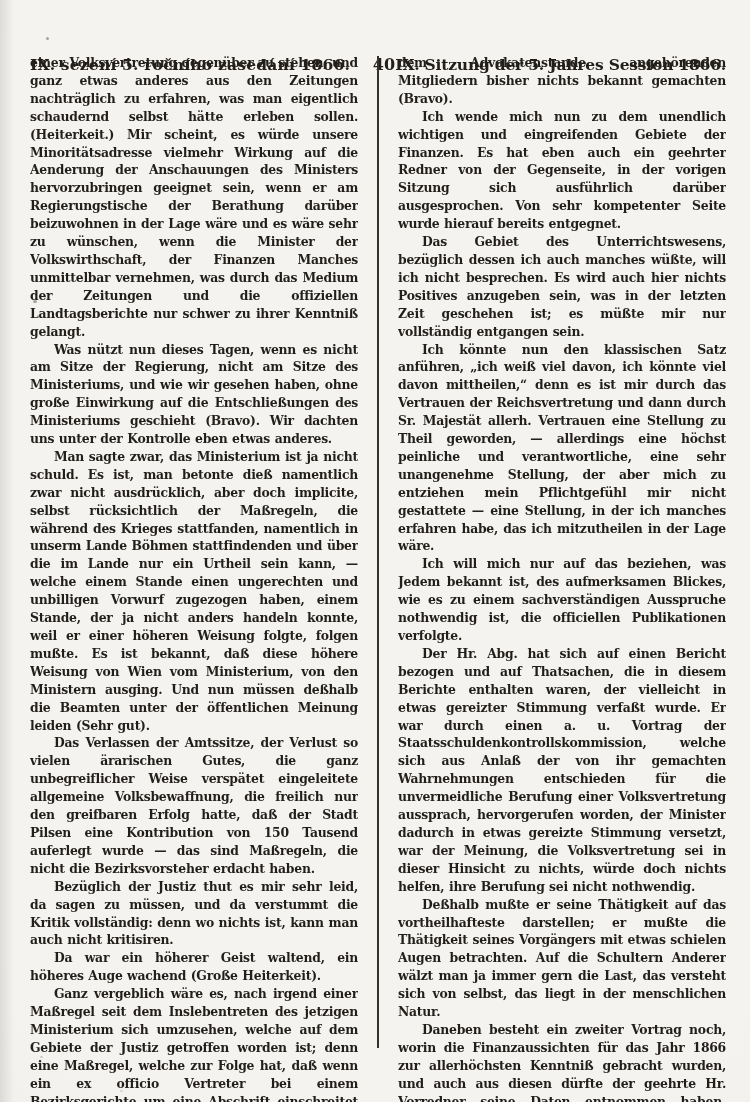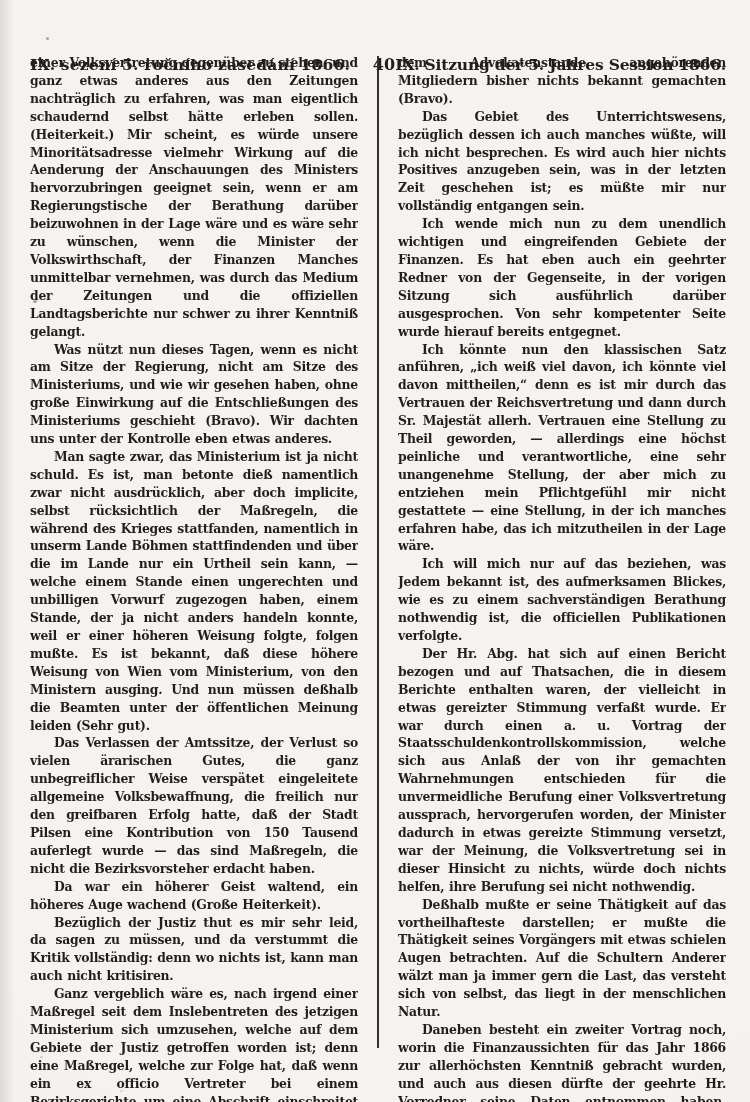--- a/index.html
+++ b/index.html
@@ -104,41 +104,41 @@
     <div class="col col-left">
 
         <p class="para">einer Volksvertretung gegenüber zu stehen, und ganz etwas anderes aus den Zeitungen nachträglich zu erfahren, was man eigentlich schaudernd selbst hätte erleben sollen. (Heiterkeit.) Mir scheint, es würde unsere Minoritätsadresse vielmehr Wirkung auf die Aenderung der Anschauungen des Ministers hervorzubringen geeignet sein, wenn er am Regierungstische der Berathung darüber beizuwohnen in der Lage wäre und es wäre sehr zu wünschen, wenn die Minister der Volkswirthschaft, der Finanzen Manches unmittelbar vernehmen, was durch das Medium der Zeitungen und die offiziellen Landtagsberichte nur schwer zu ihrer Kenntniß gelangt.</p>
 
         <p class="para indent">Was nützt nun dieses Tagen, wenn es nicht am Sitze der Regierung, nicht am Sitze des Ministeriums, und wie wir gesehen haben, ohne große Einwirkung auf die Entschließungen des Ministeriums geschieht (Bravo). Wir dachten uns unter der Kontrolle eben etwas anderes.</p>
 
         <p class="para indent">Man sagte zwar, das Ministerium ist ja nicht schuld. Es ist, man betonte dieß namentlich zwar nicht ausdrücklich, aber doch implicite, selbst rücksichtlich der Maßregeln, die während des Krieges stattfanden, namentlich in unserm Lande Böhmen stattfindenden und über die im Lande nur ein Urtheil sein kann, — welche einem Stande einen ungerechten und unbilligen Vorwurf zugezogen haben, einem Stande, der ja nicht anders handeln konnte, weil er einer höheren Weisung folgte, folgen mußte. Es ist bekannt, daß diese höhere Weisung von Wien vom Ministerium, von den Ministern ausging. Und nun müssen deßhalb die Beamten unter der öffentlichen Meinung leiden (Sehr gut).</p>
 
         <p class="para indent">Das Verlassen der Amtssitze, der Verlust so vielen ärarischen Gutes, die ganz unbegreiflicher Weise verspätet eingeleitete allgemeine Volksbewaffnung, die freilich nur den greifbaren Erfolg hatte, daß der Stadt Pilsen eine Kontribution von 150 Tausend auferlegt wurde — das sind Maßregeln, die nicht die Bezirksvorsteher erdacht haben.</p>
 
+        <p class="para indent">Bezüglich der Justiz thut es mir sehr leid, da sagen zu müssen, und da verstummt die Kritik vollständig: denn wo nichts ist, kann man auch nicht kritisiren.</p>
+
         <p class="para indent">Da war ein höherer Geist waltend, ein höheres Auge wachend (Große Heiterkeit).</p>
-
-        <p class="para indent">Bezüglich der Justiz thut es mir sehr leid, da sagen zu müssen, und da verstummt die Kritik vollständig: denn wo nichts ist, kann man auch nicht kritisiren.</p>
 
         <p class="para indent">Ganz vergeblich wäre es, nach irgend einer Maßregel seit dem Inslebentreten des jetzigen Ministerium sich umzusehen, welche auf dem Gebiete der Justiz getroffen worden ist; denn eine Maßregel, welche zur Folge hat, daß wenn ein ex officio Vertreter bei einem Bezirksgerichte um eine Abschrift einschreitet und die Bitte durch die Post einschickt, man ihm zurückschreibt, er solle vorläufig hiezu einen Bogen Papier durch die Post einschicken, dann werde man ihm die Abschrift senden; solche Maßregel werden weder den Finanzen, noch der Justiz viel Nutzen bringen.</p>
 
       </div>
 
     <div class="divider"></div>
 
     <div class="col col-right">
 
         <p class="para">dem Advokatenstande angehörenden Mitgliedern bisher nichts bekannt gemachten (Bravo).</p>
 
+        <p class="para indent">Ich wende mich nun zu dem unendlich wichtigen und eingreifenden Gebiete der Finanzen. Es hat eben auch ein geehrter Redner von der Gegenseite, in der vorigen Sitzung sich ausführlich darüber ausgesprochen. Von sehr kompetenter Seite wurde hierauf bereits entgegnet.</p>
+
         <p class="para indent">Das Gebiet des Unterrichtswesens, bezüglich dessen ich auch manches wüßte, will ich nicht besprechen. Es wird auch hier nichts Positives anzugeben sein, was in der letzten Zeit geschehen ist; es müßte mir nur vollständig entgangen sein.</p>
-
-        <p class="para indent">Ich wende mich nun zu dem unendlich wichtigen und eingreifenden Gebiete der Finanzen. Es hat eben auch ein geehrter Redner von der Gegenseite, in der vorigen Sitzung sich ausführlich darüber ausgesprochen. Von sehr kompetenter Seite wurde hierauf bereits entgegnet.</p>
 
         <p class="para indent">Ich könnte nun den klassischen Satz anführen, „ich weiß viel davon, ich könnte viel davon mittheilen,“ denn es ist mir durch das Vertrauen der Reichsvertretung und dann durch Sr. Majestät allerh. Vertrauen eine Stellung zu Theil geworden, — allerdings eine höchst peinliche und verantwortliche, eine sehr unangenehme Stellung, der aber mich zu entziehen mein Pflichtgefühl mir nicht gestattete — eine Stellung, in der ich manches erfahren habe, das ich mitzutheilen in der Lage wäre.</p>
 
-        <p class="para indent">Ich will mich nur auf das beziehen, was Jedem bekannt ist, des aufmerksamen Blickes, wie es zu einem sachverständigen Berathung nothwendig ist, die officiellen Publikationen verfolgte.</p>
+        <p class="para indent">Ich will mich nur auf das beziehen, was Jedem bekannt ist, des aufmerksamen Blickes, wie es zu einem sachverständigen Ausspruche nothwendig ist, die officiellen Publikationen verfolgte.</p>
 
         <p class="para indent">Der Hr. Abg. hat sich auf einen Bericht bezogen und auf Thatsachen, die in diesem Berichte enthalten waren, der vielleicht in etwas gereizter Stimmung verfaßt wurde. Er war durch einen a. u. Vortrag der Staatsschuldenkontrollskommission, welche sich aus Anlaß der von ihr gemachten Wahrnehmungen entschieden für die unvermeidliche Berufung einer Volksvertretung aussprach, hervorgerufen worden, der Minister dadurch in etwas gereizte Stimmung versetzt, war der Meinung, die Volksvertretung sei in dieser Hinsicht zu nichts, würde doch nichts helfen, ihre Berufung sei nicht nothwendig.</p>
 
         <p class="para indent">Deßhalb mußte er seine Thätigkeit auf das vortheilhafteste darstellen; er mußte die Thätigkeit seines Vorgängers mit etwas schielen Augen betrachten. Auf die Schultern Anderer wälzt man ja immer gern die Last, das versteht sich von selbst, das liegt in der menschlichen Natur.</p>
 
         <p class="para indent">Daneben besteht ein zweiter Vortrag noch, worin die Finanzaussichten für das Jahr 1866 zur allerhöchsten Kenntniß gebracht wurden, und auch aus diesen dürfte der geehrte Hr. Vorredner seine Daten entnommen haben. Eines aber hat er übersehen, denn gar bald nachdem das Ministerium in's Amt trat, ich kann nicht genau angeben, (Sie werden mir das wohl verzeihen) für welchen Monat, vielleicht für September oder Oktober des vorigen Jahres wurde ein Monatsausweis, der Einnahmen und Ausgaben veröffentlicht. Es war jedenfalls schon einige Monate nachdem das Ministerium ins Leben getreten war, und nachdem der Hr. Minister gewiß die vollständigste Kenntniß der</p>
       </div>
 
   </div>
 </div>

